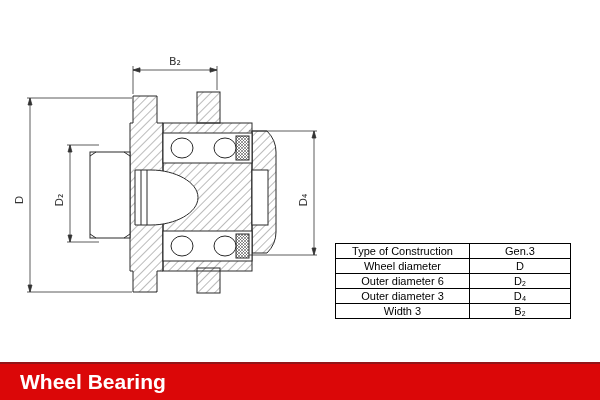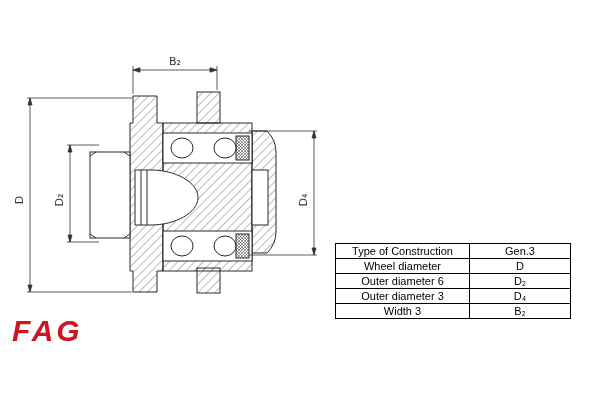--- a/index.html
+++ b/index.html
@@ -132,16 +132,18 @@
         <td class="c1">Outer diameter 3</td>
         <td class="c2">D₄</td>
       </tr>
       <tr>
         <td class="c1">Width 3</td>
         <td class="c2">B₂</td>
       </tr>
     </tbody>
   </table>
 
-  <div class="fag">FAG</div>
 
+  <div class="footer-bar">
+    <span class="title">Wheel Bearing</span>
+  </div>
 
 </div>
 
 </body></html>

